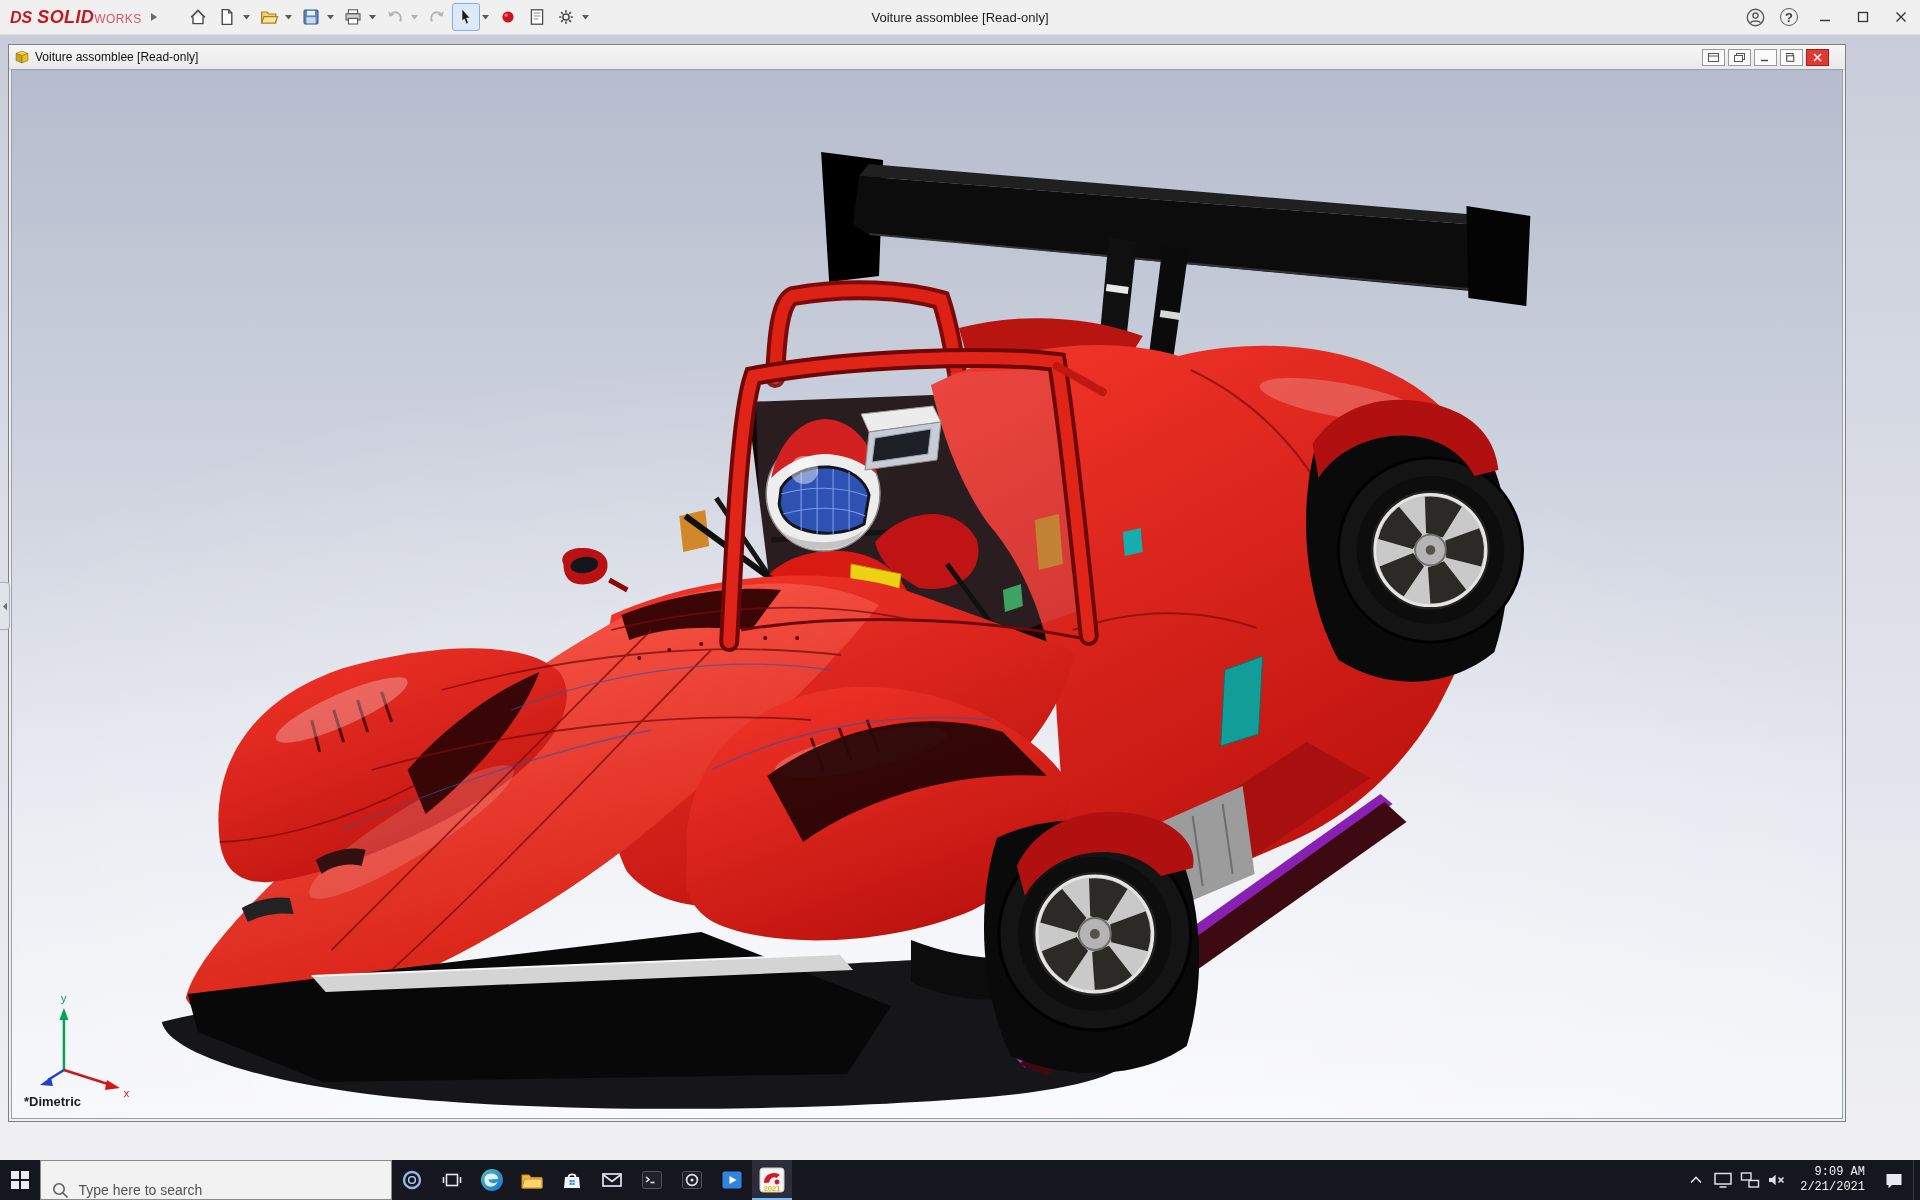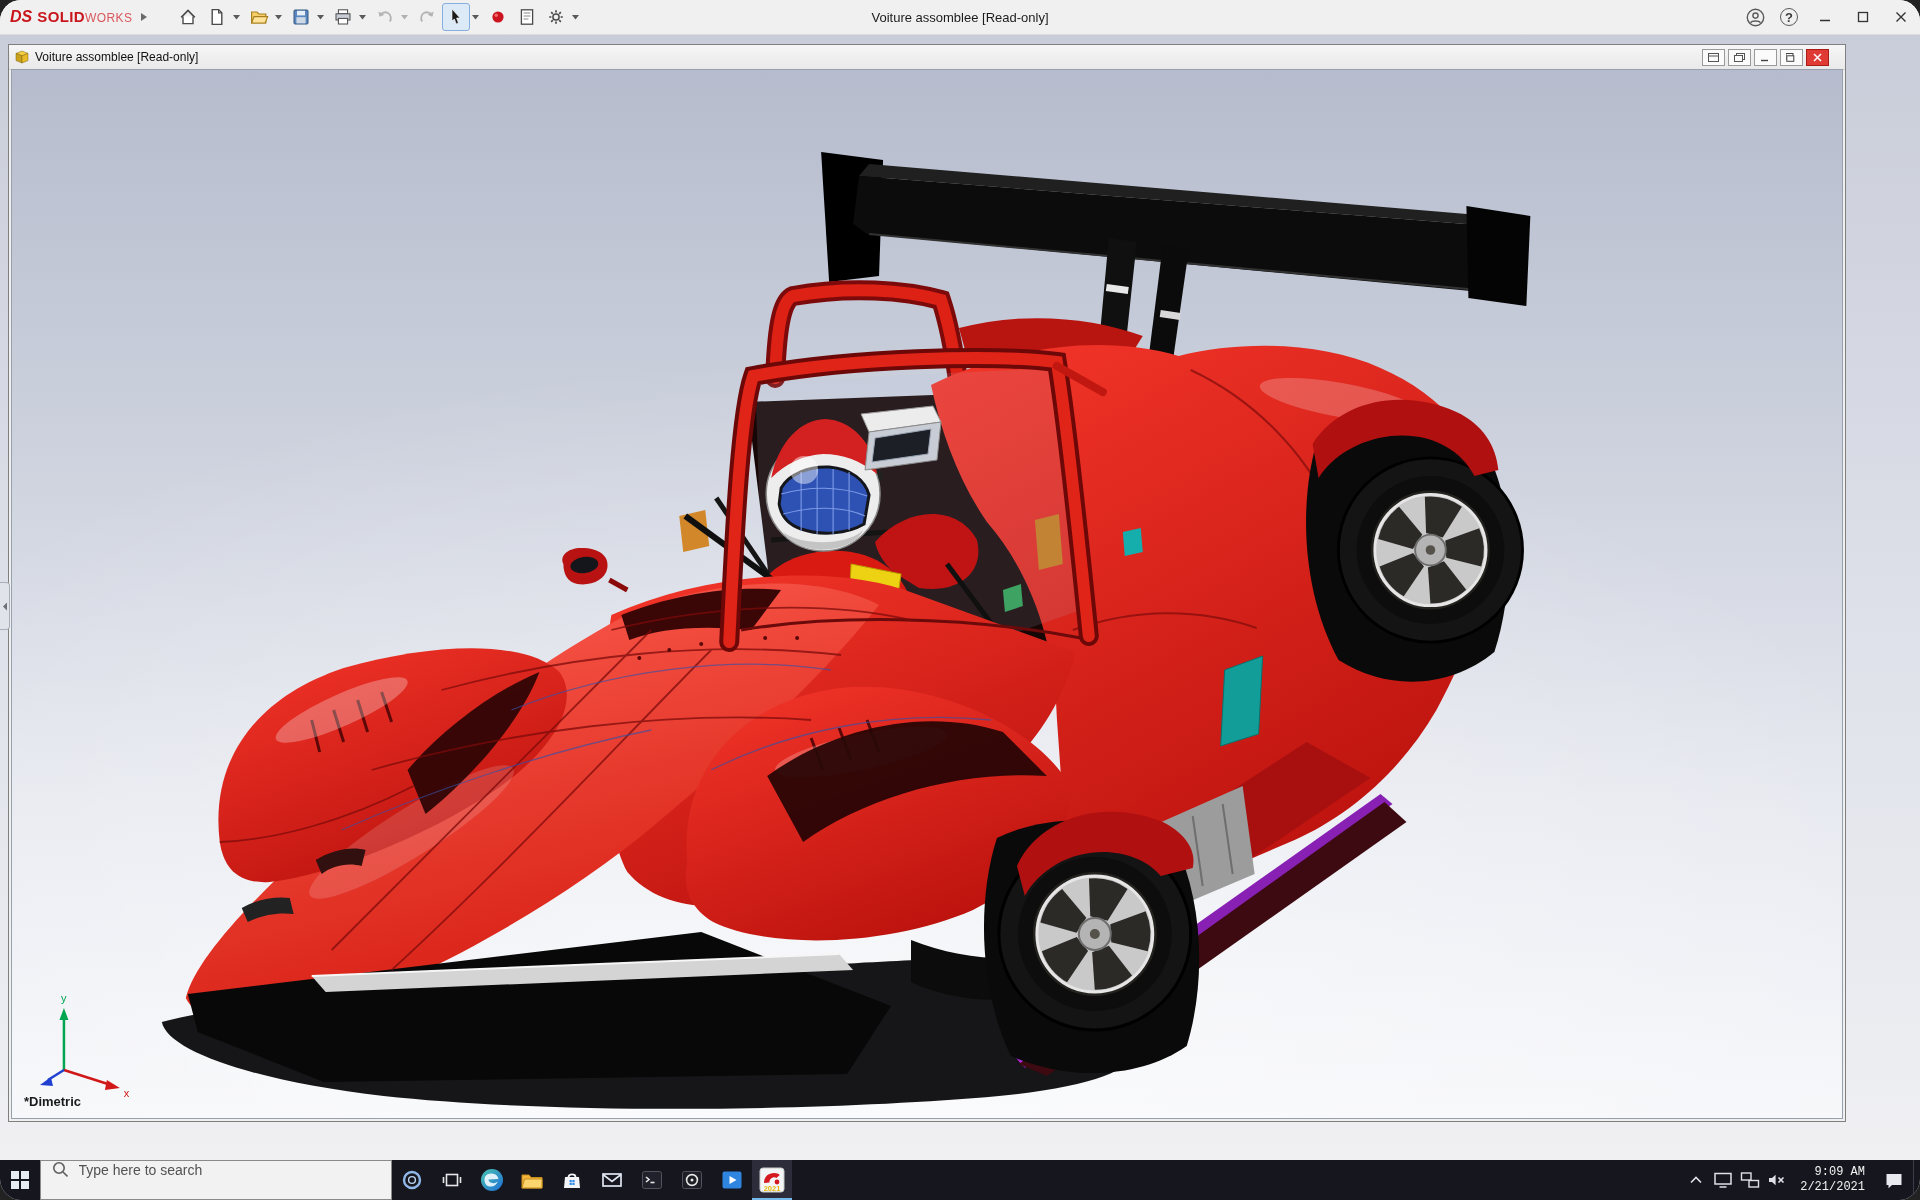--- a/index.html
+++ b/index.html
@@ -1,23 +1,23 @@
 <!DOCTYPE html>
 <html><head>
 <meta charset="utf-8">
 <style>
   html,body{margin:0;padding:0;background:#222;}
   .screen{position:relative;width:1920px;height:1200px;overflow:hidden;background:#ffffff;
-          font-family:"Liberation Sans",sans-serif;border-radius:21px;-webkit-font-smoothing:antialiased;}
+          font-family:"Liberation Sans",sans-serif;-webkit-font-smoothing:antialiased;}
   
   .titlebar{position:absolute;top:0;left:0;right:0;height:34px;background:#f0f0f0;
             border-bottom:1px solid #dcdcdc;display:flex;align-items:center;z-index:30;}
   .logo{display:flex;align-items:baseline;margin-left:10px;white-space:nowrap;}
   .logo .ds{color:#c8161c;font-weight:bold;font-style:italic;font-size:16px;margin-right:5px;}
-  .logo .solid{color:#c8161c;font-weight:bold;font-size:15px;letter-spacing:.4px;}
+  .logo .solid{color:#c8161c;font-weight:bold;font-size:18px;letter-spacing:.4px;font-style:italic;}
   .logo .works{color:#d9575c;font-size:12px;letter-spacing:.4px;}
   .navcaret{margin-left:8px;}
   .tbicons{display:flex;align-items:center;margin-left:26px;gap:1px;}
   .tbtn{height:26px;display:flex;align-items:center;padding:0 3px;border-radius:3px;border:1px solid transparent;}
   .tbtn.pressed{background:#dce9f7;border-color:#86aede;}
   .tbtn svg{display:block;}
   .caret{margin:0 4px 0 1px;display:flex;}
   .app-title{position:absolute;left:50%;transform:translateX(-50%);font-size:13px;color:#1c1c1c;white-space:nowrap;}
   .winctrl{margin-left:auto;display:flex;align-items:center;height:100%;}
   .roundbtn{width:34px;height:100%;display:flex;align-items:center;justify-content:center;}
@@ -41,21 +41,21 @@
   .viewport svg.scene{position:absolute;inset:0;width:100%;height:100%;}
   .splittab{position:absolute;left:0;top:548px;width:9px;height:46px;background:#e0e3e9;
             border:1px solid #a8aeb8;border-left:none;border-radius:0 4px 4px 0;
             display:flex;align-items:center;justify-content:center;}
   
   .taskbar{position:absolute;left:0;right:0;bottom:0;height:40px;background:#16161f;
            display:flex;align-items:stretch;z-index:40;color:#eee;}
   .tkbtn{width:40px;display:flex;align-items:center;justify-content:center;flex:0 0 auto;}
   .tkbtn.active{background:#2c2c3a;box-shadow:inset 0 -2px 0 #76b9ed;}
   .search{width:352px;background:#f2f2f2;border:1px solid #8a8a8a;box-sizing:border-box;
-          display:flex;align-items:flex-start;gap:9px;padding:0 11px;flex:0 0 auto;}
+          display:flex;align-items:flex-end;gap:9px;padding:0 11px;flex:0 0 auto;}
   .search input{border:none;background:transparent;outline:none;font-size:14px;color:#333;
                 width:100%;font-family:inherit;}
   .search input::placeholder{color:#525252;}
   .tray{margin-left:auto;display:flex;align-items:center;flex:0 0 auto;}
   .trayicon{width:27px;height:40px;display:flex;align-items:center;justify-content:center;}
   .clock{font-size:12px;line-height:15px;text-align:right;padding:0 10px;color:#f2f2f2;font-family:Liberation Mono, monospace;}
   .notif{width:38px;height:40px;display:flex;align-items:center;justify-content:center;}
   .sliver{width:6px;border-left:1px solid #3c3c48;height:100%;}
 </style>
 </head>

